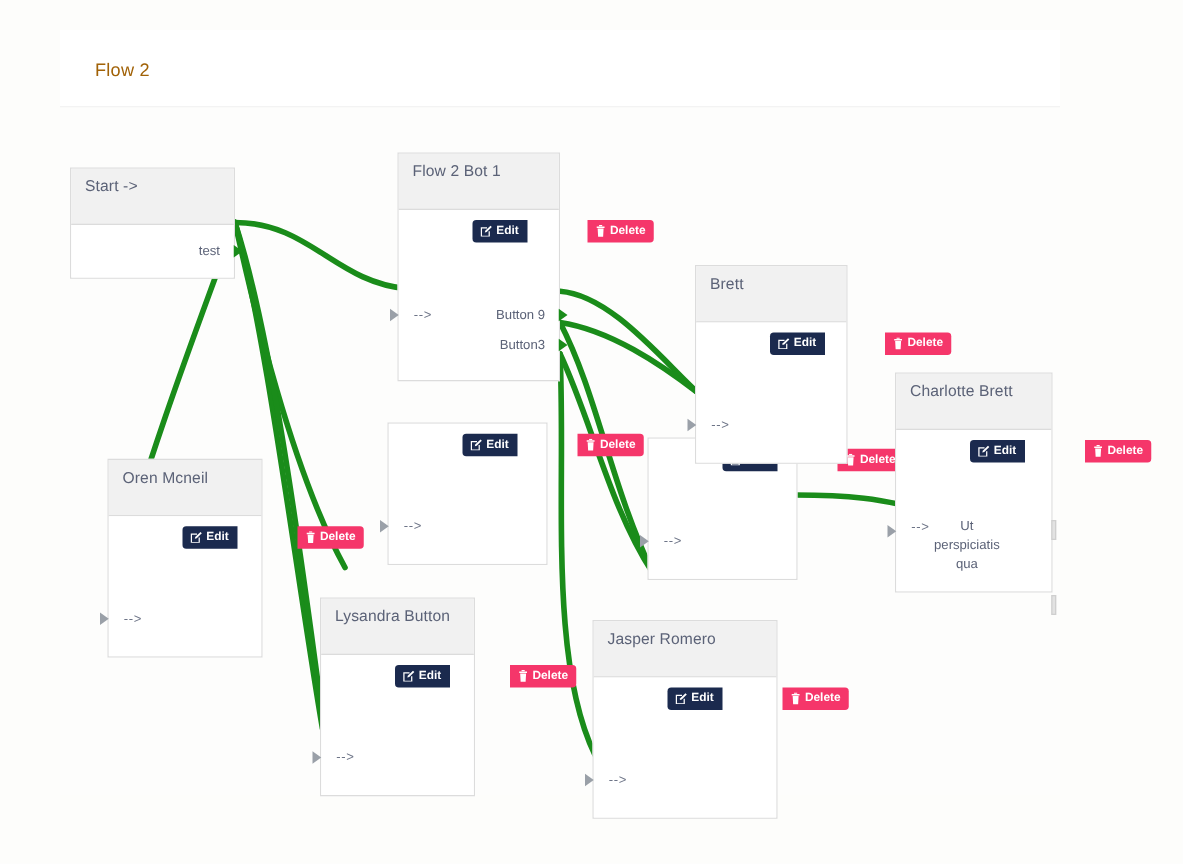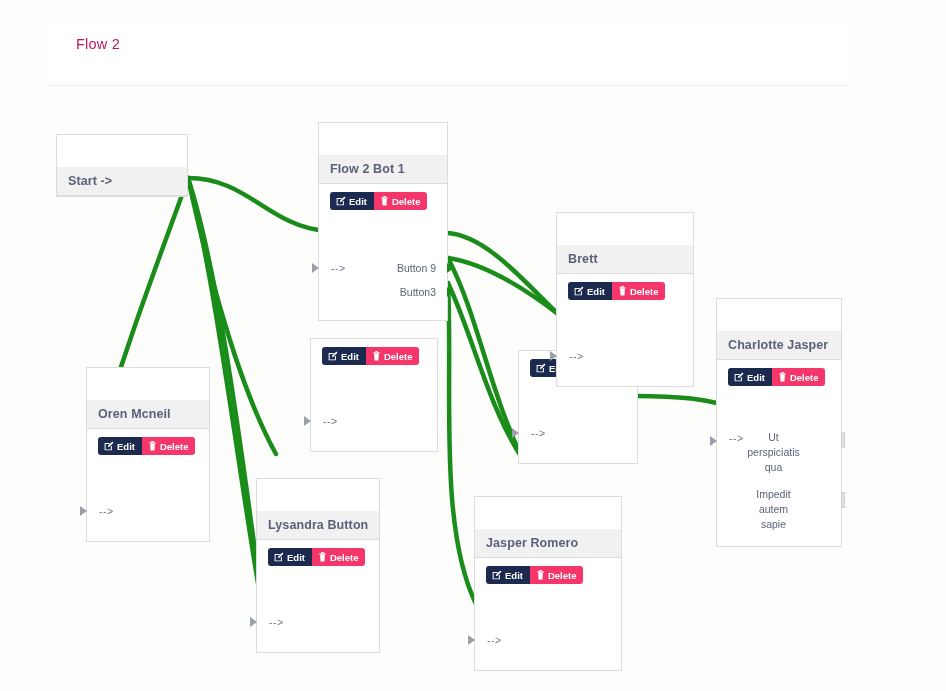--- a/index.html
+++ b/index.html
@@ -31,23 +31,23 @@
     top: 0;
     width: 100%;
     height: 62px;
     background: #ffffff;
     border-bottom: 1px solid #f0f0f0;
     box-sizing: border-box;
   }
   #panel-title {
     position: absolute;
     left: 28px;
-    top: 12px;
+    top: 25px;
     font-size: 14.5px;
-    color: #be185d;
+    color: #a16207;
     letter-spacing: 0.2px;
   }
 
   #canvas {
     position: absolute;
     left: 0;
     top: 62px;
     width: 800px;
     height: 550px;
     background: #fdfdfc;
@@ -67,52 +67,52 @@
   .node {
     position: absolute;
     background: #ffffff;
     border: 1px solid #dcdcdc;
     box-sizing: border-box;
     box-shadow: 0 0 0 0 rgba(0,0,0,0);
   }
   .node-header {
     background: #f1f1f1;
     border-bottom: 1px solid #dcdcdc;
-    padding: 7px 10px 7px 11px;
+    padding: 7px 10px 23px 11px;
     font-size: 12.5px;
     color: #5b6277;
-    font-weight: bold;
+    font-weight: normal;
     letter-spacing: 0.1px;
     white-space: nowrap;
     overflow: hidden;
-    margin-top: 32px;
   }
   .node-body {
     position: relative;
     background: #ffffff;
   }
 
   .btn-row {
     padding: 8px 0 0 11px;
     display: flex;
     align-items: center;
   }
   .btn {
     display: inline-flex;
-    align-items: flex-end;
+    align-items: flex-start;
     gap: 3px;
     font-size: 9.5px;
     font-weight: bold;
     color: #ffffff;
     padding: 4px 7px 4px 6px;
     line-height: 1;
     box-sizing: border-box;
     white-space: nowrap;
     cursor: pointer;
     border: none;
+    margin-left: 48px;
   }
   .btn-edit {
     background: #1b2a4e;
     border-radius: 3px 0 0 3px;
   }
   .btn-delete {
     background: #f5366a;
     border-radius: 0 3px 3px 0;
   }
   .btn svg { display: block; }
@@ -213,20 +213,28 @@
         <path d="M400,197 C405,300 390,440 428,518"></path>
 
         <path d="M560,258 C550,285 540,300 500,330"></path>
 
         <path d="M588,310 C640,310 660,315 674,318"></path>
       </g>
     </svg>
 
     <div class="node" id="node-start" style="left:8px; top:48px; width:132px;">
       <div class="node-header">Start -&gt;</div>
+      <div class="node-body">
+        <div class="ports">
+          <div class="port-row" style="height:42px;">
+            <span class="port-out-label">test</span>
+            <span class="port-marker-out"></span>
+          </div>
+        </div>
+      </div>
     </div>
 
     <div class="node" id="node-bot1" style="left:270px; top:36px; width:130px;">
       <div class="node-header">Flow 2 Bot 1</div>
       <div class="node-body">
         <div class="btn-row">
           <span class="btn btn-edit">
             <svg width="10" height="10" viewBox="0 0 16 16">
               <path fill="#ffffff" d="M1 3h8v1.6H2.6v9H11V8h1.6v6.6H1z"></path>
               <path fill="#ffffff" d="M13.4.9 15.1 2.6 8.6 9.1 6.2 9.6l.5-2.4z"></path>
@@ -393,21 +401,21 @@
         <div class="ports" style="padding-top:44px;">
           <div class="port-row">
             <span class="port-marker-in"></span>
             <span class="port-in-label">--&gt;</span>
           </div>
           <div style="height:18px;"></div>
         </div>
       </div>
     </div>
 
-    <div class="node" id="node-brett" style="left:508px; top:126px; width:138px;">
+    <div class="node" id="node-brett" style="left:508px; top:126px; width:122px;">
       <div class="node-header">Brett</div>
       <div class="node-body">
         <div class="btn-row">
           <span class="btn btn-edit">
             <svg width="10" height="10" viewBox="0 0 16 16">
               <path fill="#ffffff" d="M1 3h8v1.6H2.6v9H11V8h1.6v6.6H1z"></path>
               <path fill="#ffffff" d="M13.4.9 15.1 2.6 8.6 9.1 6.2 9.6l.5-2.4z"></path>
             </svg>
             <span>Edit</span>
           </span>
@@ -423,21 +431,21 @@
           <div class="port-row">
             <span class="port-marker-in"></span>
             <span class="port-in-label">--&gt;</span>
           </div>
           <div style="height:18px;"></div>
         </div>
       </div>
     </div>
 
     <div class="node" id="node-charlotte" style="left:668px; top:212px; width:126px;">
-      <div class="node-header">Charlotte Jasper</div>
+      <div class="node-header">Charlotte Brett</div>
       <div class="node-body">
         <div class="btn-row">
           <span class="btn btn-edit">
             <svg width="10" height="10" viewBox="0 0 16 16">
               <path fill="#ffffff" d="M1 3h8v1.6H2.6v9H11V8h1.6v6.6H1z"></path>
               <path fill="#ffffff" d="M13.4.9 15.1 2.6 8.6 9.1 6.2 9.6l.5-2.4z"></path>
             </svg>
             <span>Edit</span>
           </span>
           <span class="btn btn-delete">
@@ -453,24 +461,19 @@
             <span class="port-marker-in" style="top:6px;"></span>
             <span class="port-in-label" style="top:2px;">--&gt;</span>
             <span class="port-tab" style="top:2px;"></span>
             <span class="port-tab" style="top:62px;"></span>
 
             <div class="msg-block">
               <div>Ut</div>
               <div>perspiciatis</div>
               <div>qua</div>
             </div>
-            <div class="msg-block">
-              <div>Impedit</div>
-              <div>autem</div>
-              <div>sapie</div>
-            </div>
           </div>
         </div>
       </div>
     </div>
 
   </div>
 </div>
 
 </body></html>

